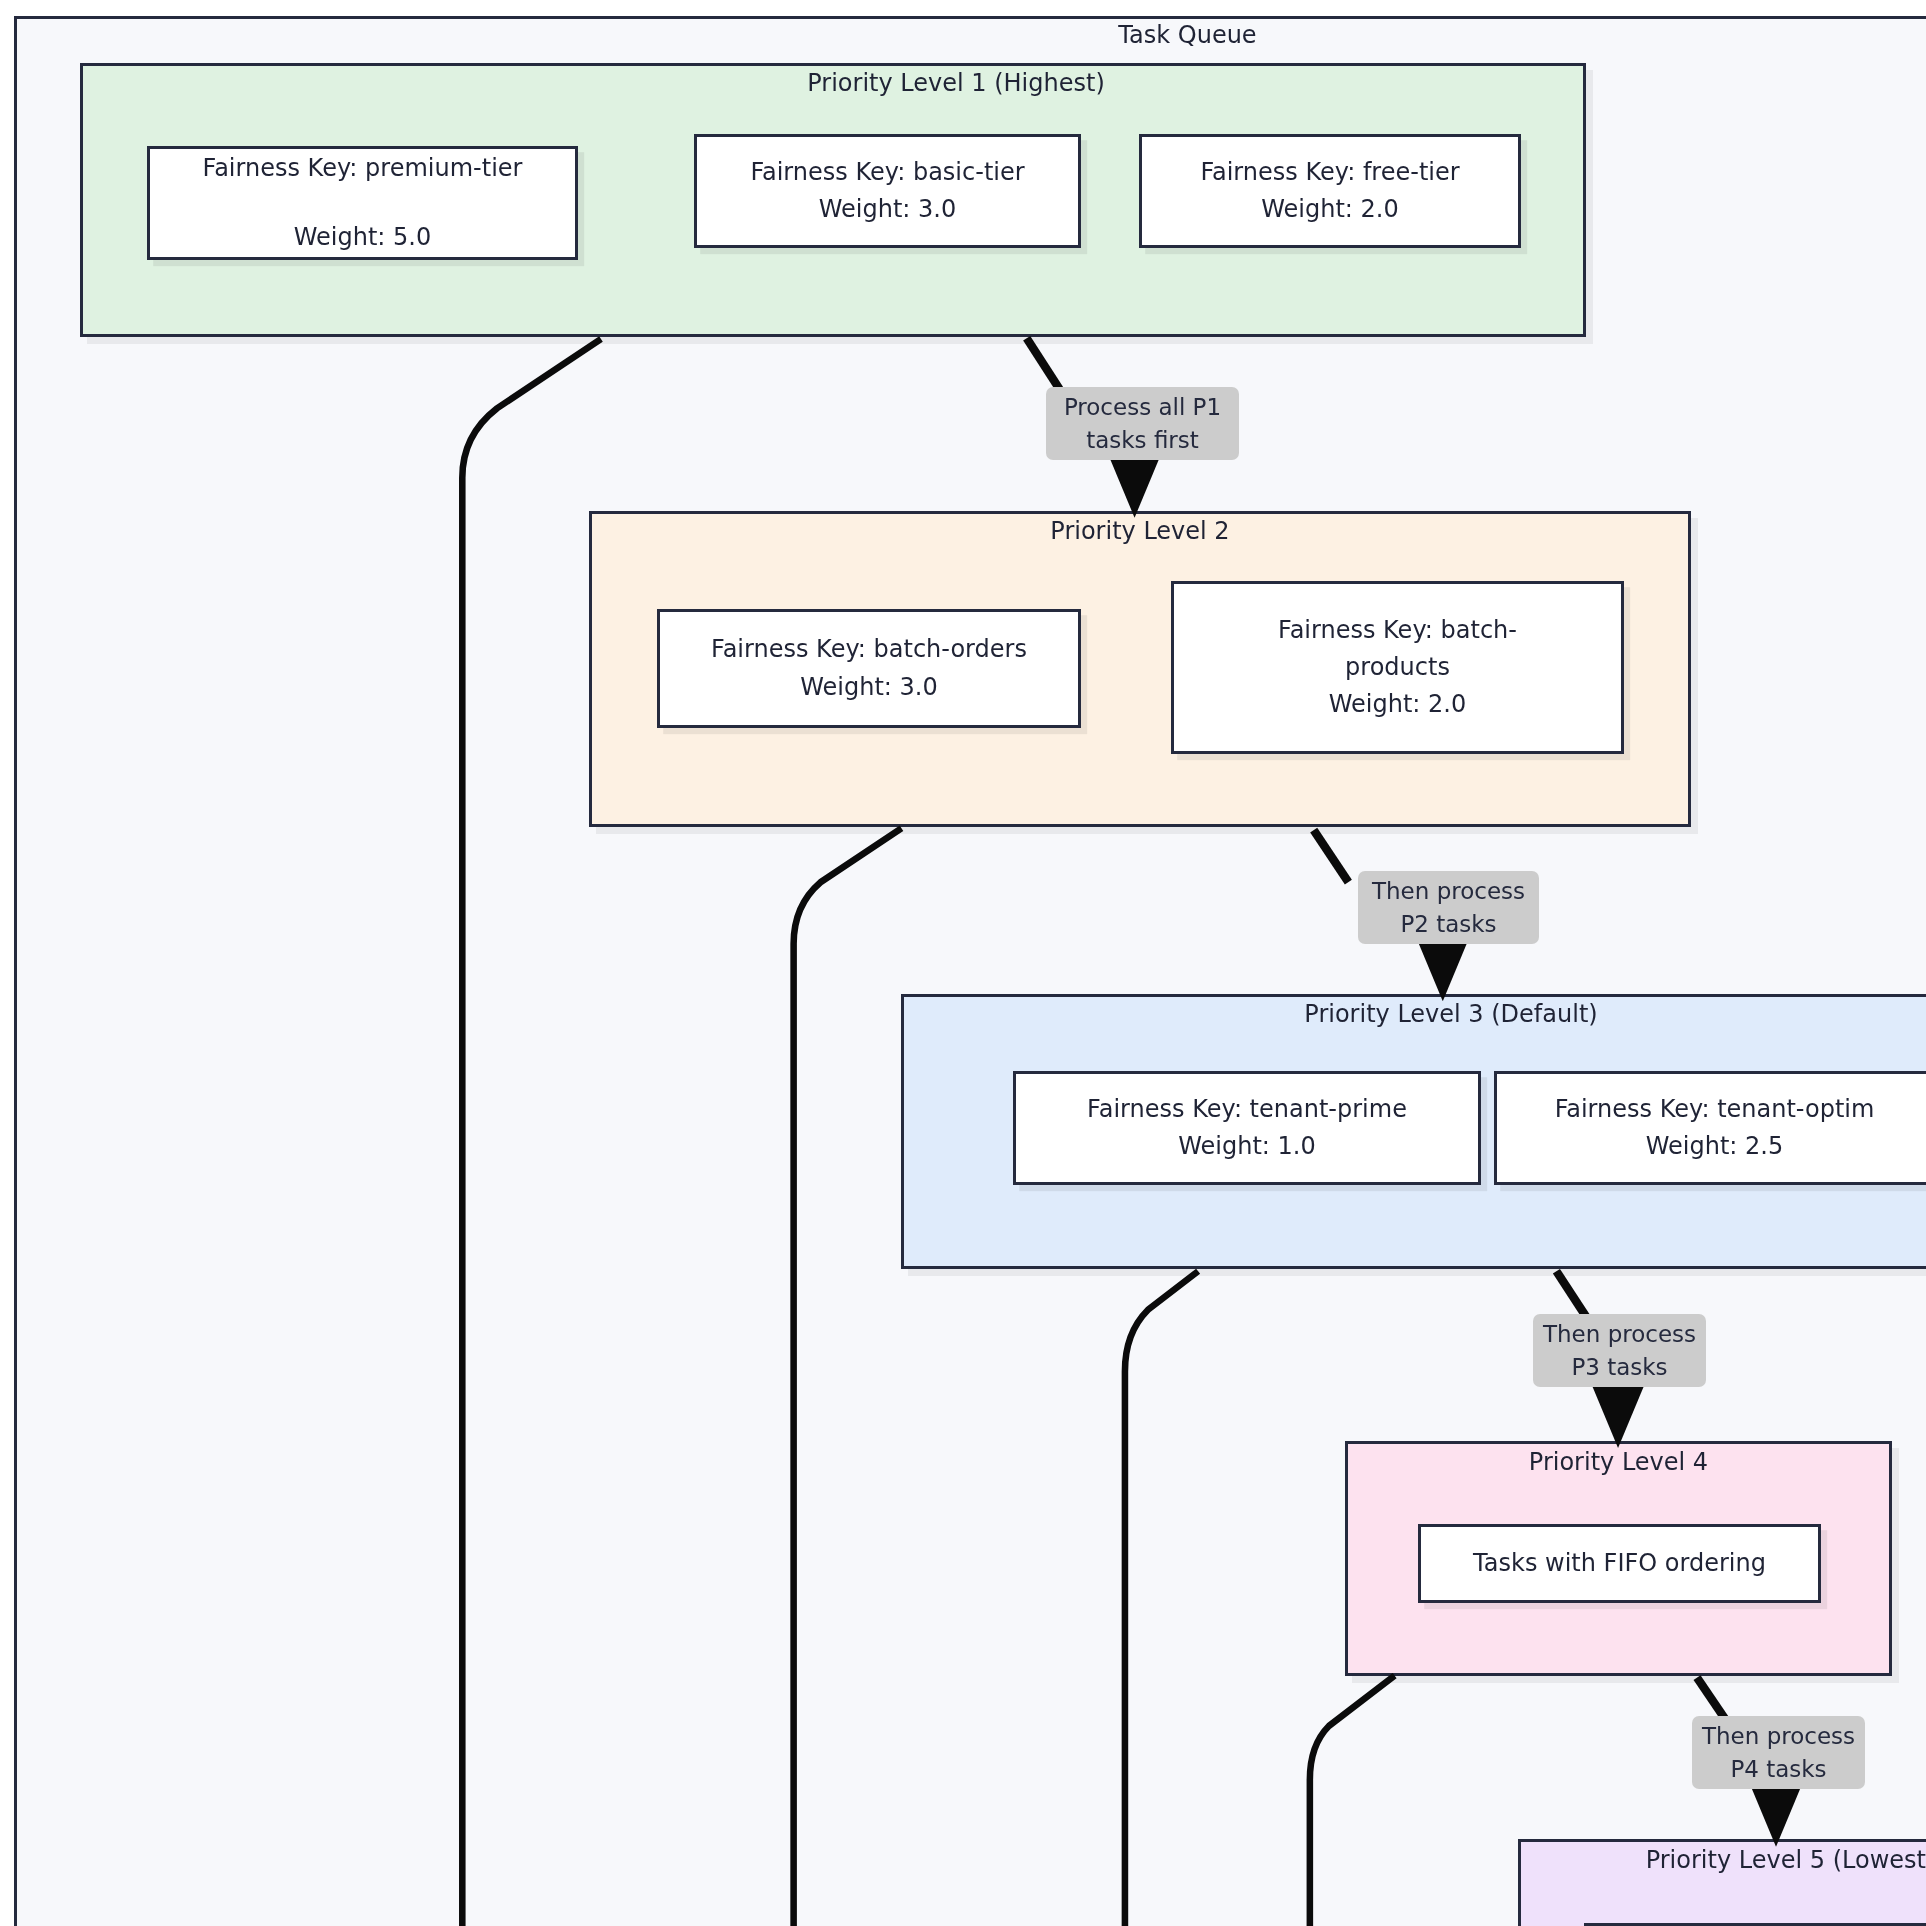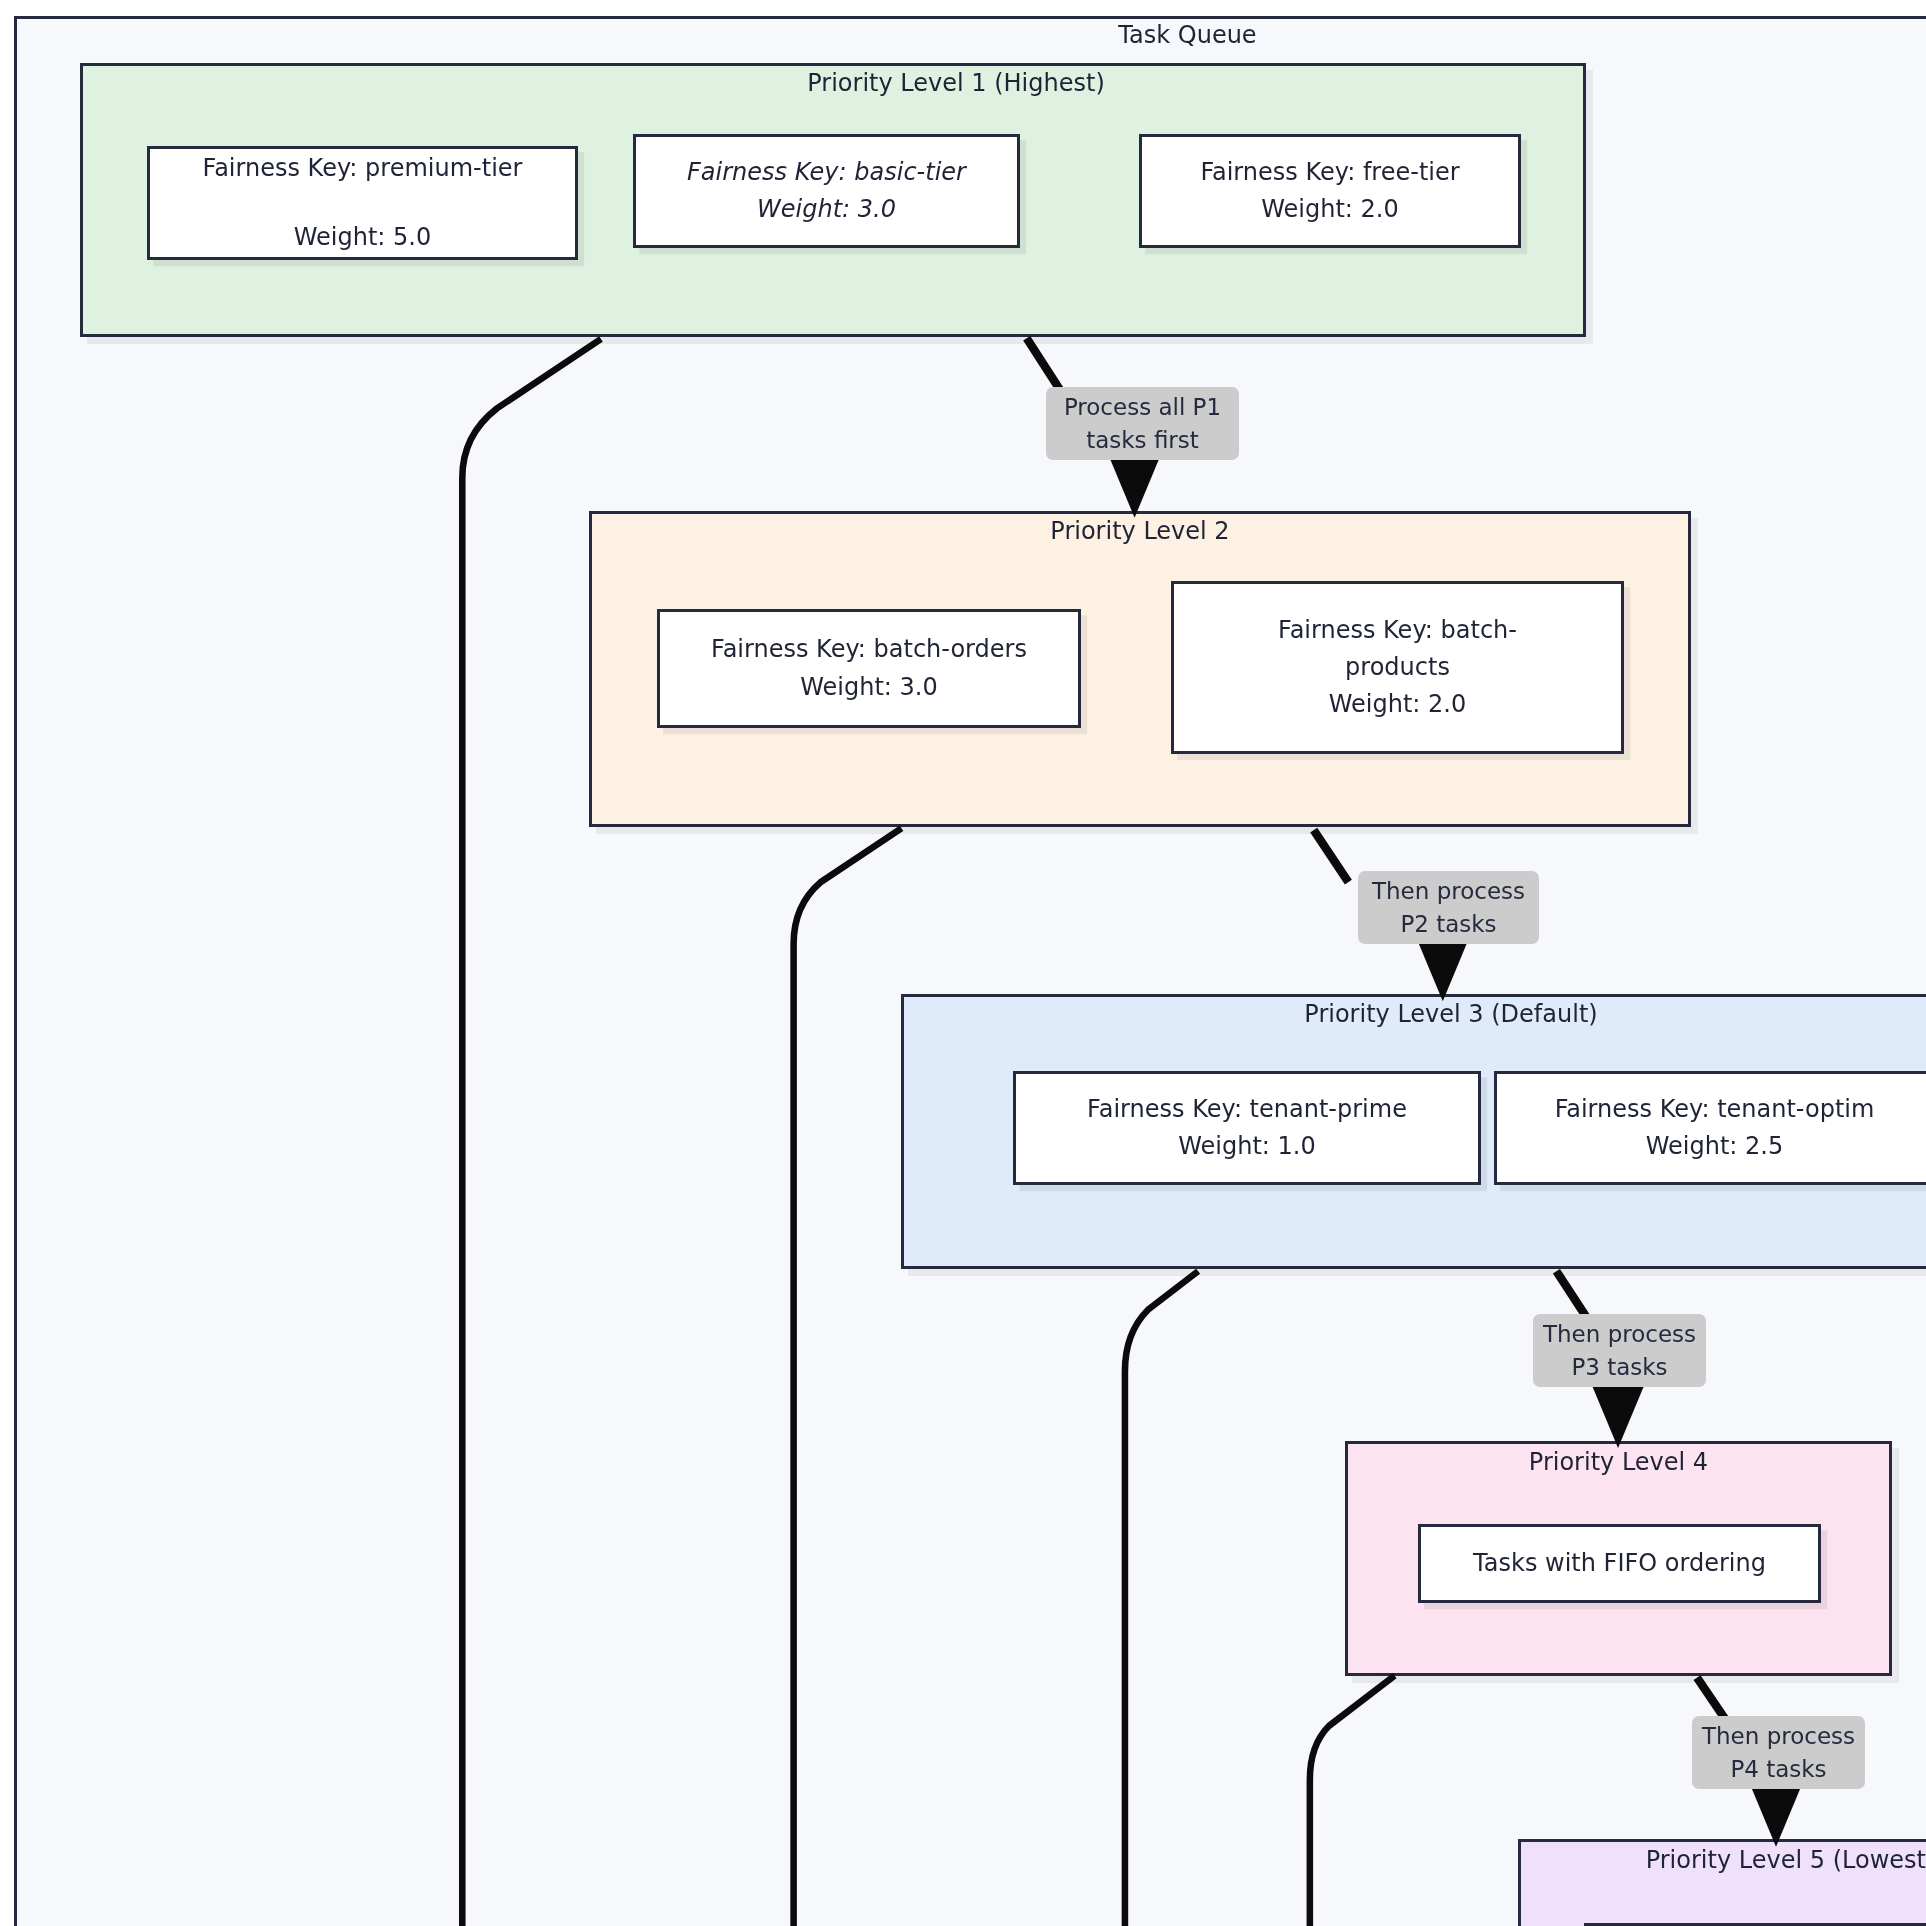--- a/index.html
+++ b/index.html
@@ -71,21 +71,21 @@
   <div class="cluster c-root" style="left:13.5px;top:16px;width:2348px;height:2090px;"></div>
   <div class="cluster-title" style="left:13.5px;top:23px;width:2348px;">Task Queue</div>
 
   <div class="cluster c-p1" style="left:80px;top:63px;width:1506px;height:274px;"></div>
   <div class="cluster-title" style="left:80px;top:71px;width:1752px;">Priority Level 1 (Highest)</div>
 
   <div class="leaf" style="left:147px;top:146px;width:431px;height:114px;gap:32px;">
     <span>Fairness Key: premium-tier</span>
     <span>Weight: 5.0</span>
   </div>
-  <div class="leaf" style="left:633px;top:134px;width:387px;height:114px;font-style:italic;">
+  <div class="leaf" style="left:694px;top:134px;width:387px;height:114px;">
     <span>Fairness Key: basic-tier</span>
     <span>Weight: 3.0</span>
   </div>
   <div class="leaf" style="left:1139px;top:134px;width:382px;height:114px;">
     <span>Fairness Key: free-tier</span>
     <span>Weight: 2.0</span>
   </div>
 
   <div class="cluster c-p2" style="left:589px;top:511px;width:1102px;height:316px;"></div>
   <div class="cluster-title" style="left:589px;top:519px;width:1102px;">Priority Level 2</div>

